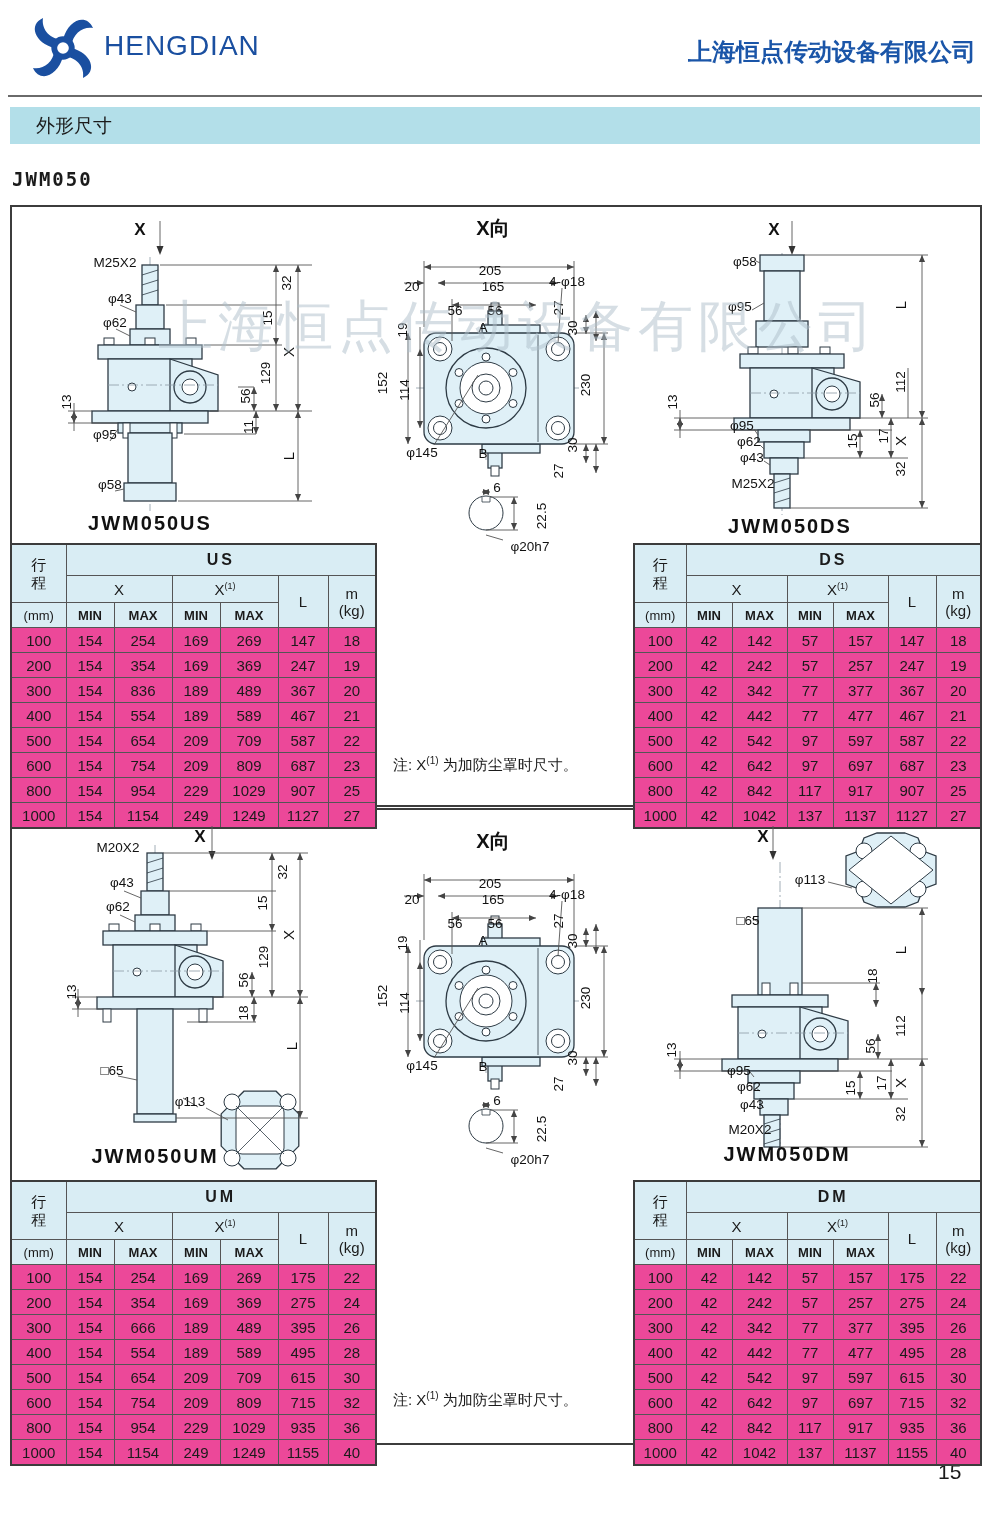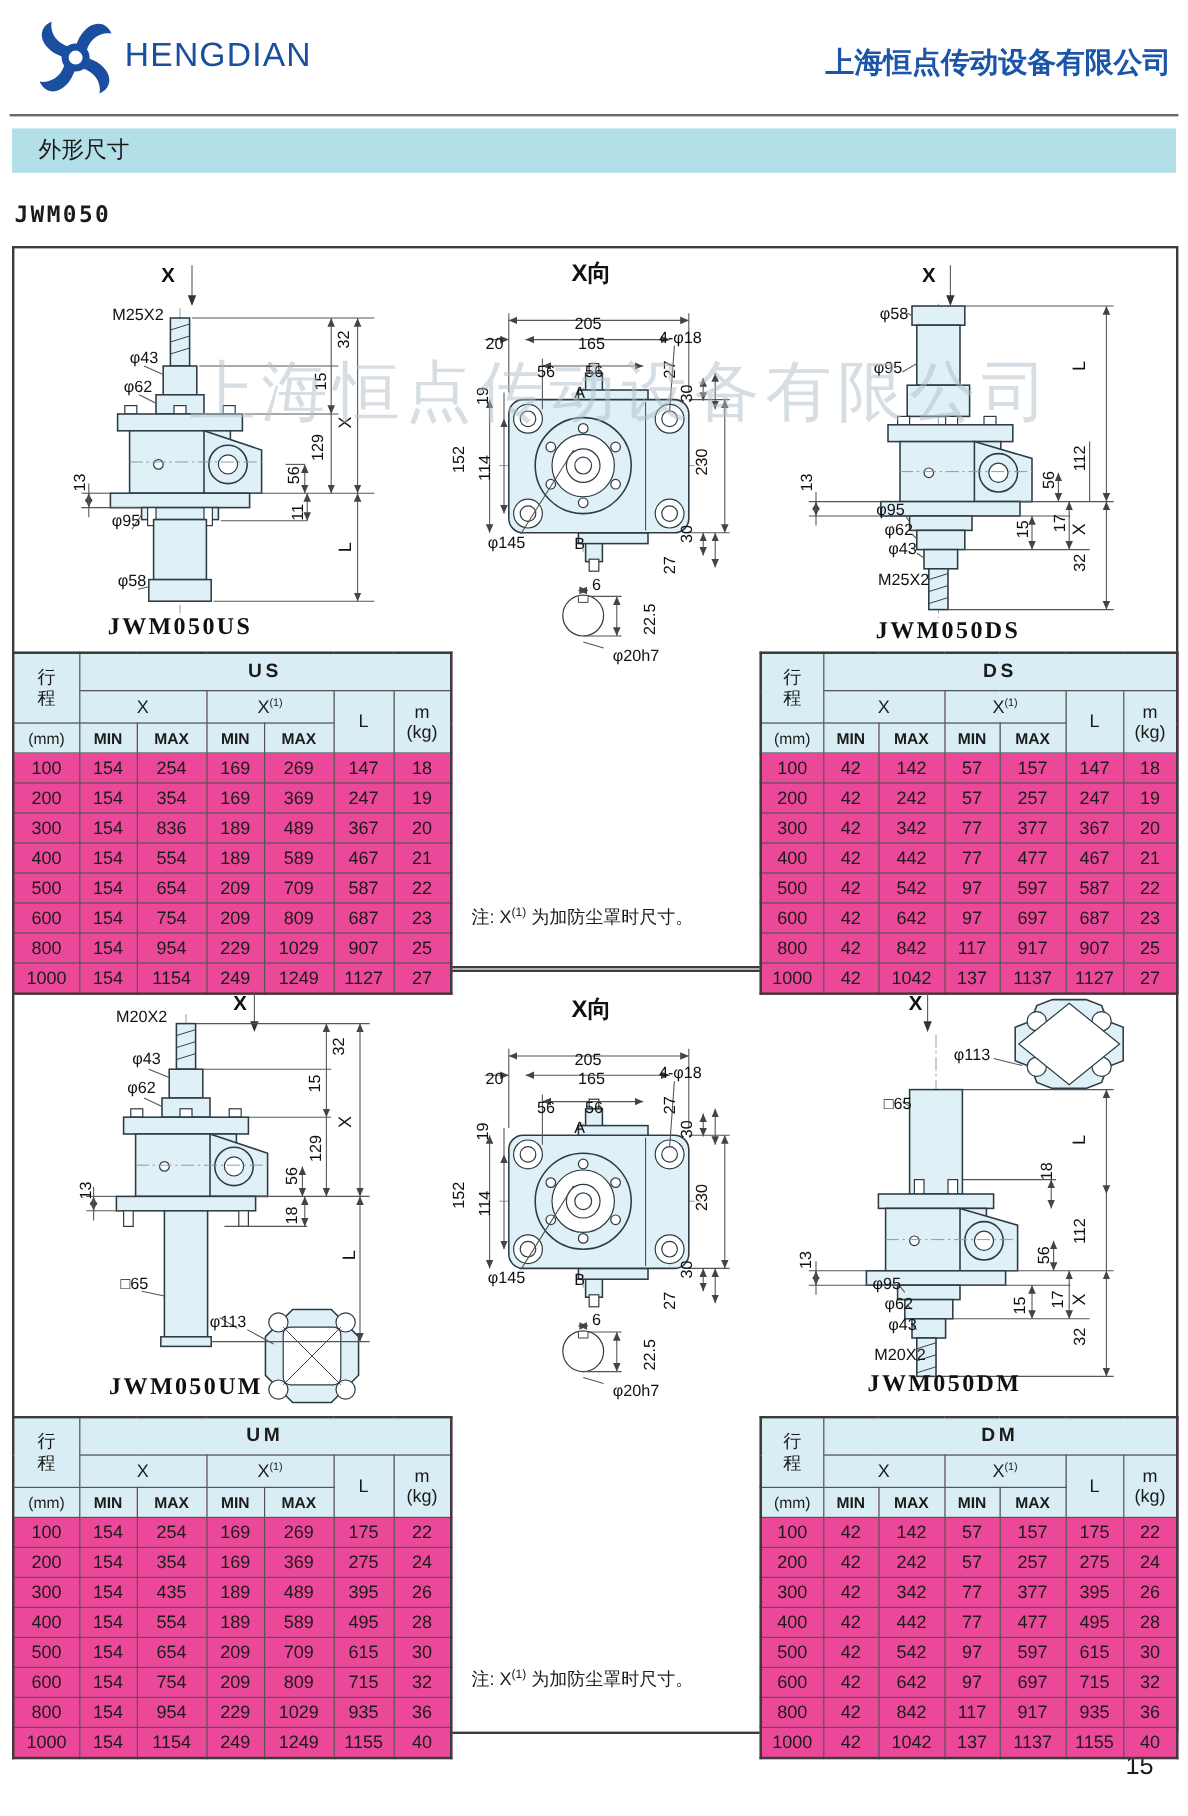--- a/index.html
+++ b/index.html
@@ -4,36 +4,36 @@
 <style>
   html,body{margin:0;padding:0;background:#fff;}
   .page{position:relative;width:990px;height:1513px;background:#fff;
         font-family:"Liberation Sans",sans-serif;color:#1b1b1b;overflow:hidden;}
   
   .logo{position:absolute;left:28px;top:8px;}
   .brand{position:absolute;left:104px;top:30px;font-size:28px;letter-spacing:1px;color:#1a4fa0;}
   .company{position:absolute;right:14px;top:36px;font-size:24px;font-weight:700;color:#1a55a8;}
   .hr{position:absolute;left:8px;right:8px;top:95px;height:0;border-top:2px solid #6a6a6a;}
   .title-bar{position:absolute;left:10px;right:10px;top:107px;height:37px;background:#b3dfe9;}
-  .title-bar span{display:inline-block;padding-left:2px;line-height:37px;font-size:19px;color:#1b1b1b;margin-left:20px;}
+  .title-bar span{display:inline-block;padding-left:26px;line-height:37px;font-size:19px;color:#1b1b1b;}
   .model{position:absolute;left:12px;top:168px;font-family:"DejaVu Sans Mono",monospace;
          font-weight:700;font-size:19px;letter-spacing:2px;}
   .watermark{position:absolute;left:158px;top:290px;font-size:55px;letter-spacing:5px;
              color:#aebfca;opacity:.5;white-space:nowrap;z-index:3;pointer-events:none;}
   .page-num{position:absolute;left:938px;top:1460px;font-size:21px;}
   
   .box{position:absolute;left:10px;width:968px;border:2px solid #3c3c3c;background:#fff;}
   .box1{top:205px;height:598px;}
   .box2{top:808px;height:633px;}
   
   .drawing{position:absolute;z-index:2;}
   .dim{position:absolute;white-space:nowrap;font-size:13.5px;color:#111;
        transform:translate(-50%,-50%);z-index:4;}
   .dim.rot{transform:translate(-50%,-50%) rotate(-90deg);}
-  .dim[data-name="drawing-caption"]{font-family:Liberation Serif, serif;letter-spacing:2px;}
+  .dim[data-name="drawing-caption"]{font-family:Liberation Sans, sans-serif;letter-spacing:2px;}
   svg .part{fill:#dff0f7;stroke:#2e3b45;stroke-width:1.3;}
   svg .part2{fill:#ffffff;stroke:#2e3b45;stroke-width:1;}
   svg .thin{stroke:#2e3b45;stroke-width:.8;fill:none;}
   svg .dml{stroke:#555;stroke-width:.9;fill:none;}
   svg .cl{stroke:#8a9aa5;stroke-width:.8;stroke-dasharray:11 3 2 3;fill:none;}
   svg .arr{fill:#333;}
   
   .tbl{position:absolute;z-index:2;}
   .tbl table{border-collapse:collapse;table-layout:fixed;background:#ec4899;}
   .tbl table,.tbl th,.tbl td{border:1px solid #555;}
@@ -712,21 +712,21 @@
             <td>154</td>
             <td>354</td>
             <td>169</td>
             <td>369</td>
             <td>275</td>
             <td>24</td>
           </tr>
           <tr data-name="table-row">
             <td>300</td>
             <td>154</td>
-            <td>435</td>
+            <td>666</td>
             <td>189</td>
             <td>489</td>
             <td>395</td>
             <td>26</td>
           </tr>
           <tr data-name="table-row">
             <td>400</td>
             <td>154</td>
             <td>554</td>
             <td>189</td>

